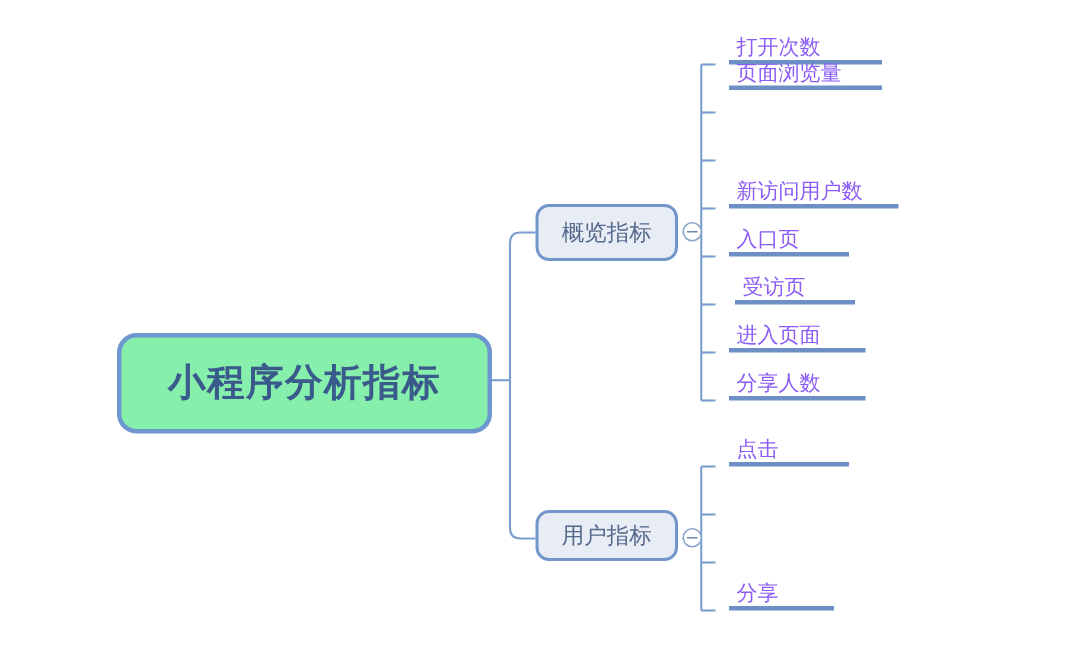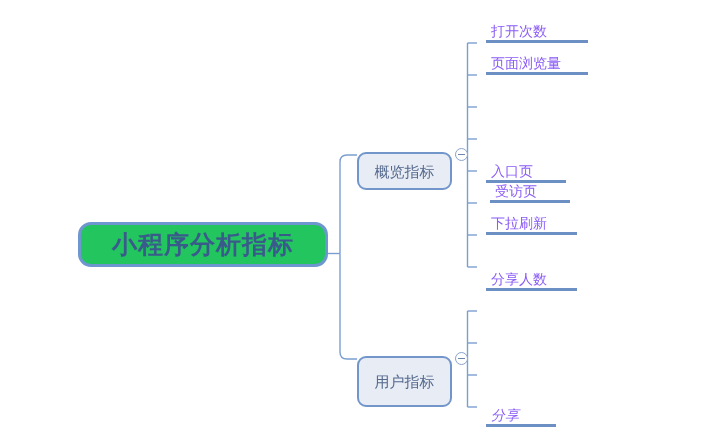--- a/index.html
+++ b/index.html
@@ -35,23 +35,23 @@
     pointer-events: none;
     z-index: 1;
   }
 
   
   .root-node {
     position: absolute;
     left: 78px;
     top: 222px;
     width: 250px;
-    height: 45px;
+    height: 67px;
     box-sizing: border-box;
-    background: #22c55e;
+    background: #86efac;
     border: 3px solid #6e97cf;
     border-radius: 13px;
     display: flex;
     align-items: center;
     justify-content: center;
     z-index: 3;
   }
   .root-label {
     font-size: 25px;
     font-weight: bold;
@@ -65,30 +65,29 @@
   .branch-node {
     position: absolute;
     box-sizing: border-box;
     background: #e8ecf5;
     border: 2px solid #7396ca;
     border-radius: 9px;
     display: flex;
     align-items: center;
     justify-content: center;
     z-index: 3;
-    margin-top: 16px;
   }
   .branch-label {
     font-size: 15px;
     color: #54698c;
     white-space: nowrap;
     line-height: 1;
   }
   .branch-overview { left: 357px; top: 136px; width: 95px; height: 38px; }
-  .branch-user     { left: 357px; top: 340px; width: 95px; height: 51px; }
+  .branch-user     { left: 357px; top: 340px; width: 95px; height: 34px; }
 
   
   .toggle {
     position: absolute;
     width: 13px;
     height: 13px;
     box-sizing: border-box;
     border: 1px solid #8aa4ca;
     border-radius: 50%;
     background: #ffffff;
@@ -173,44 +172,52 @@
 
   <div class="branch-node branch-overview">
     <span class="branch-label">概览指标</span>
   </div>
   <div class="toggle toggle-overview"></div>
 
   <div class="leaf" style="left:477px; top:17px; width:120px;">
     <span class="leaf-label">打开次数</span>
     <span class="leaf-underline" style="width:102px;"></span>
   </div>
-  <div class="leaf" style="left:477px; top:49px; width:120px;">
+  <div class="leaf" style="left:477px; top:34px; width:120px;">
     <span class="leaf-label">页面浏览量</span>
     <span class="leaf-underline" style="width:102px;"></span>
   </div>
-  <div class="leaf" style="left:477px; top:145px; width:120px;margin-top:12px;">
+  <div class="leaf" style="left:477px; top:113px; width:130px;">
+    <span class="leaf-label">新访问用户数</span>
+    <span class="leaf-underline" style="width:113px;"></span>
+  </div>
+  <div class="leaf" style="left:477px; top:145px; width:120px;">
     <span class="leaf-label">入口页</span>
     <span class="leaf-underline" style="width:80px;"></span>
   </div>
   <div class="leaf" style="left:481px; top:177px; width:120px;">
     <span class="leaf-label">受访页</span>
     <span class="leaf-underline" style="width:80px;"></span>
   </div>
   <div class="leaf" style="left:477px; top:209px; width:120px;">
-    <span class="leaf-label">下拉刷新</span>
+    <span class="leaf-label">进入页面</span>
     <span class="leaf-underline" style="width:91px;"></span>
   </div>
-  <div class="leaf" style="left:477px; top:241px; width:120px;margin-top:24px;">
+  <div class="leaf" style="left:477px; top:241px; width:120px;">
     <span class="leaf-label">分享人数</span>
     <span class="leaf-underline" style="width:91px;"></span>
   </div>
 
   <div class="branch-node branch-user">
     <span class="branch-label">用户指标</span>
   </div>
   <div class="toggle toggle-user"></div>
 
-  <div class="leaf" style="left:477px; top:401px; width:120px;font-style:italic;">
+  <div class="leaf" style="left:477px; top:285px; width:120px;">
+    <span class="leaf-label">点击</span>
+    <span class="leaf-underline" style="width:80px;"></span>
+  </div>
+  <div class="leaf" style="left:477px; top:381px; width:120px;">
     <span class="leaf-label">分享</span>
     <span class="leaf-underline" style="width:70px;"></span>
   </div>
 
 </div>
 
 </body></html>

